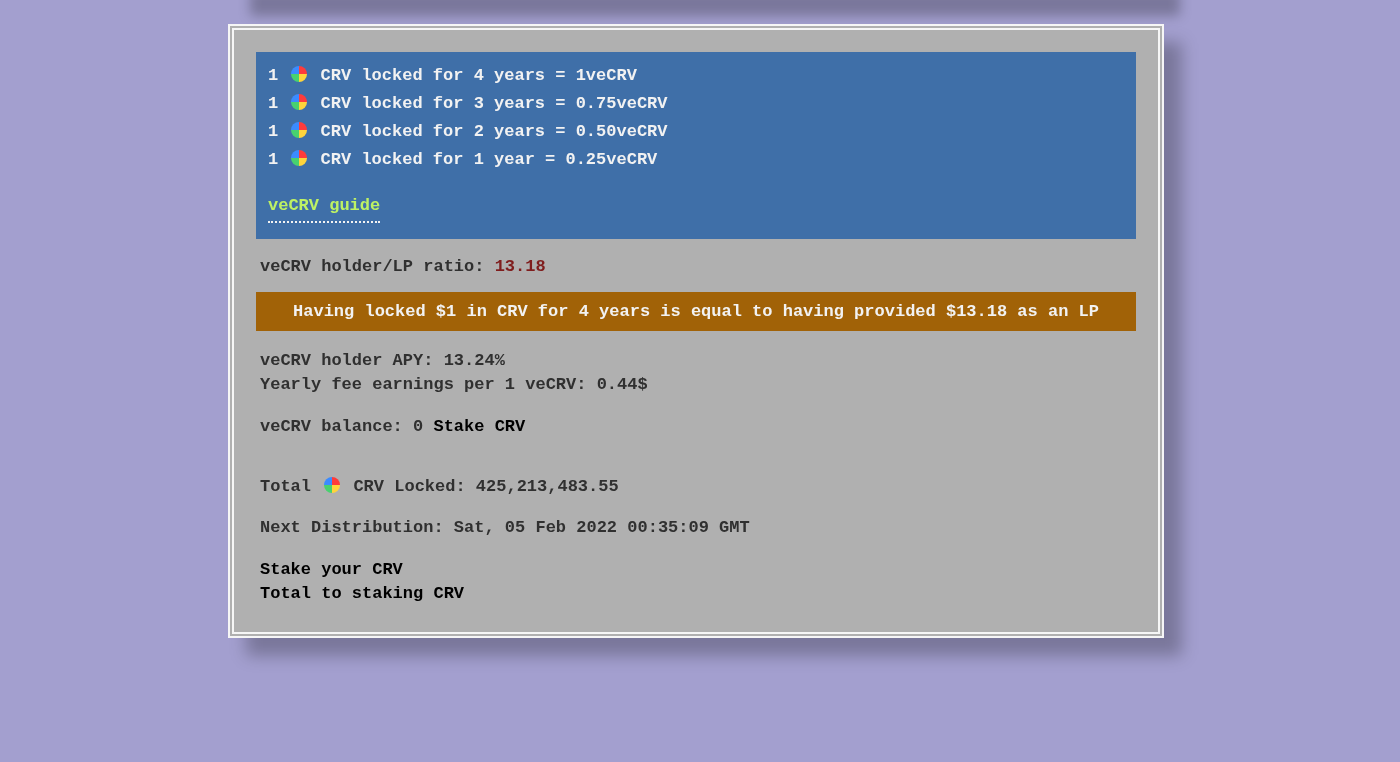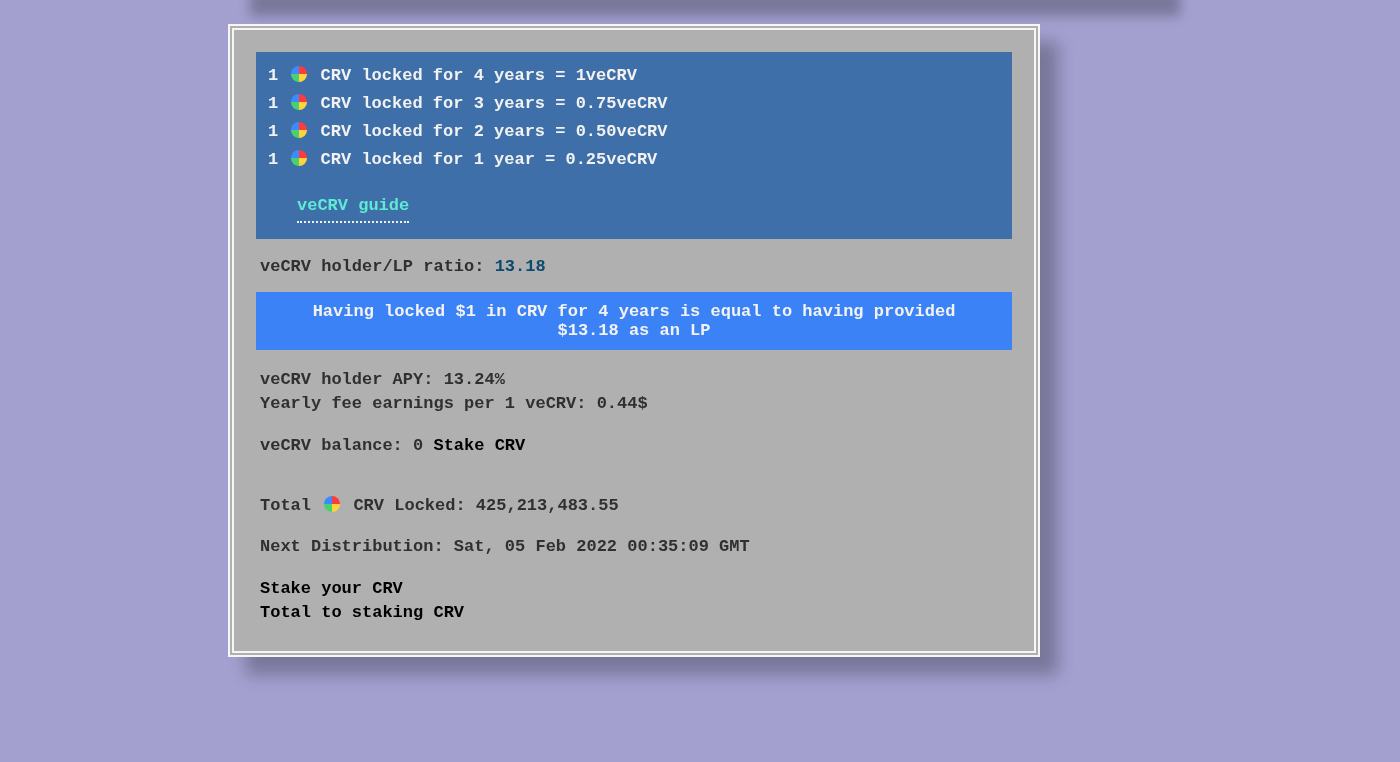--- a/index.html
+++ b/index.html
@@ -21,21 +21,21 @@
     width: 930px;
     height: 26px;
     background: rgba(0,0,0,0.25);
     filter: blur(6px);
     border-radius: 4px;
   }
   .panel-wrap {
     position: absolute;
     left: 228px;
     top: 24px;
-    width: 812px;
+    width: 936px;
   }
   .panel-shadow {
     position: absolute;
     left: 18px;
     top: 18px;
     width: 100%;
     height: 100%;
     background: rgba(0,0,0,0.25);
     filter: blur(8px);
     border-radius: 4px;
@@ -61,35 +61,34 @@
     width: 16px;
     height: 16px;
     border-radius: 50%;
     background: conic-gradient(#ff3b3b 0deg 90deg, #ffd43b 90deg 180deg, #48d16f 180deg 270deg, #3b8bff 270deg 360deg);
     vertical-align: -2px;
     margin: 0 3px;
   }
   .guide-link {
     display: inline-block;
     margin-top: 18px;
-    color: #5eead4;
+    color: #bef264;
     border-bottom: 2px dotted #f2f2f2;
     padding-bottom: 1px;
     cursor: pointer;
-    margin-left: 29px;
   }
   .ratio-line {
     padding: 18px 4px 16px 4px;
   }
   .ratio-value {
-    color: #0c4a6e;
+    color: #7f1d1d;
     text-align: center;
   }
   .bluebar {
-    background: #3b82f6;
+    background: #a16207;
     color: #f2f2f2;
     text-align: center;
     padding: 10px 24px;
   }
   .stats {
     padding: 18px 4px 4px 4px;
     line-height: 1.4;
   }
   .stats p {
     margin: 0;

